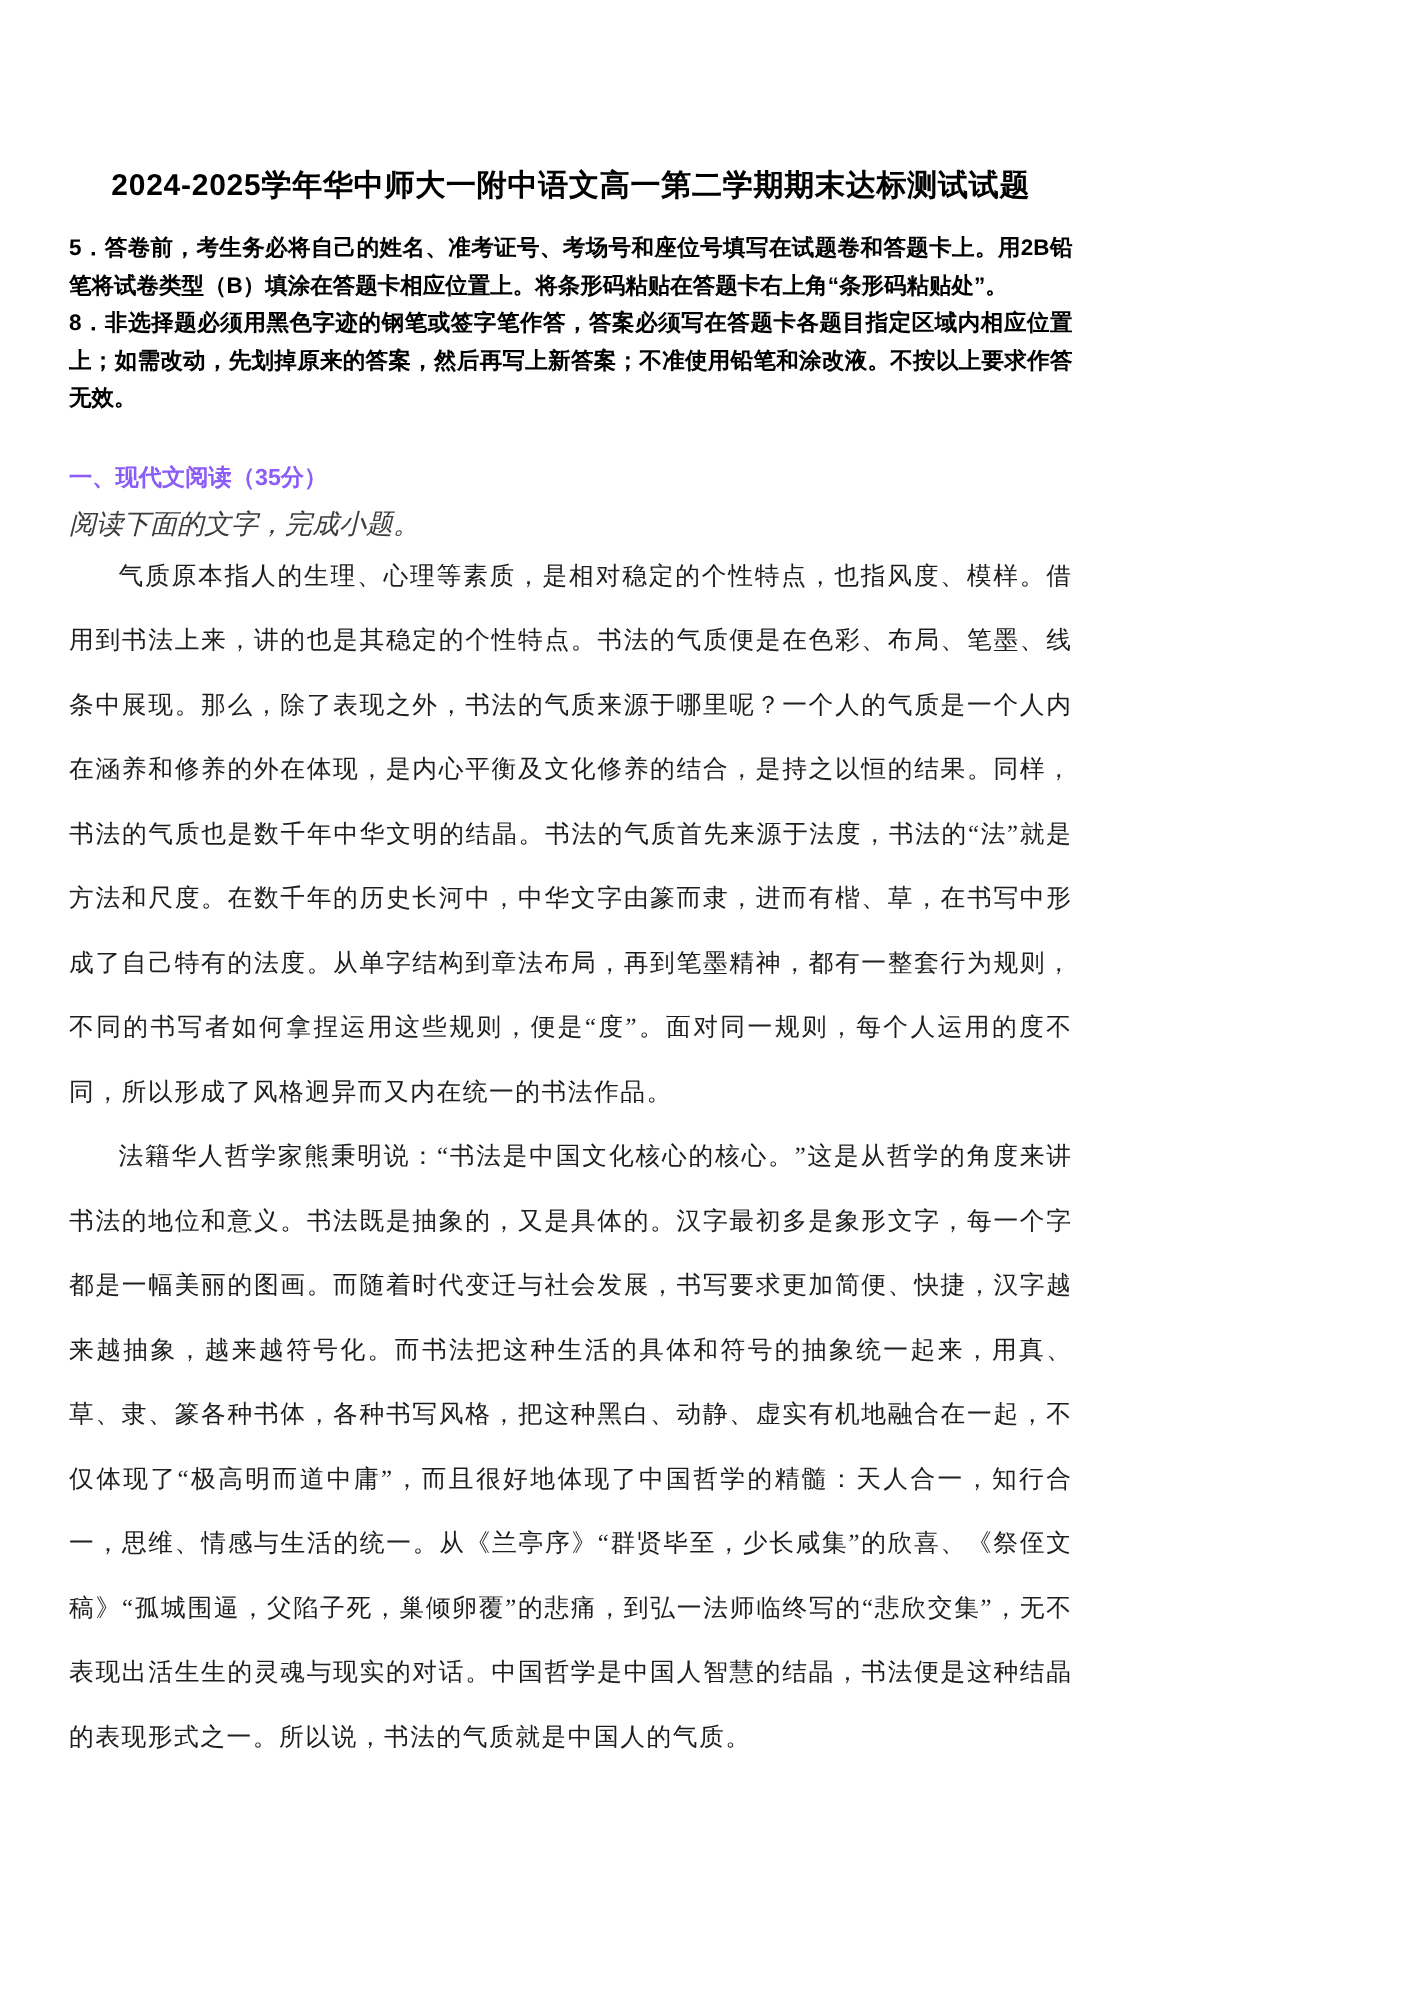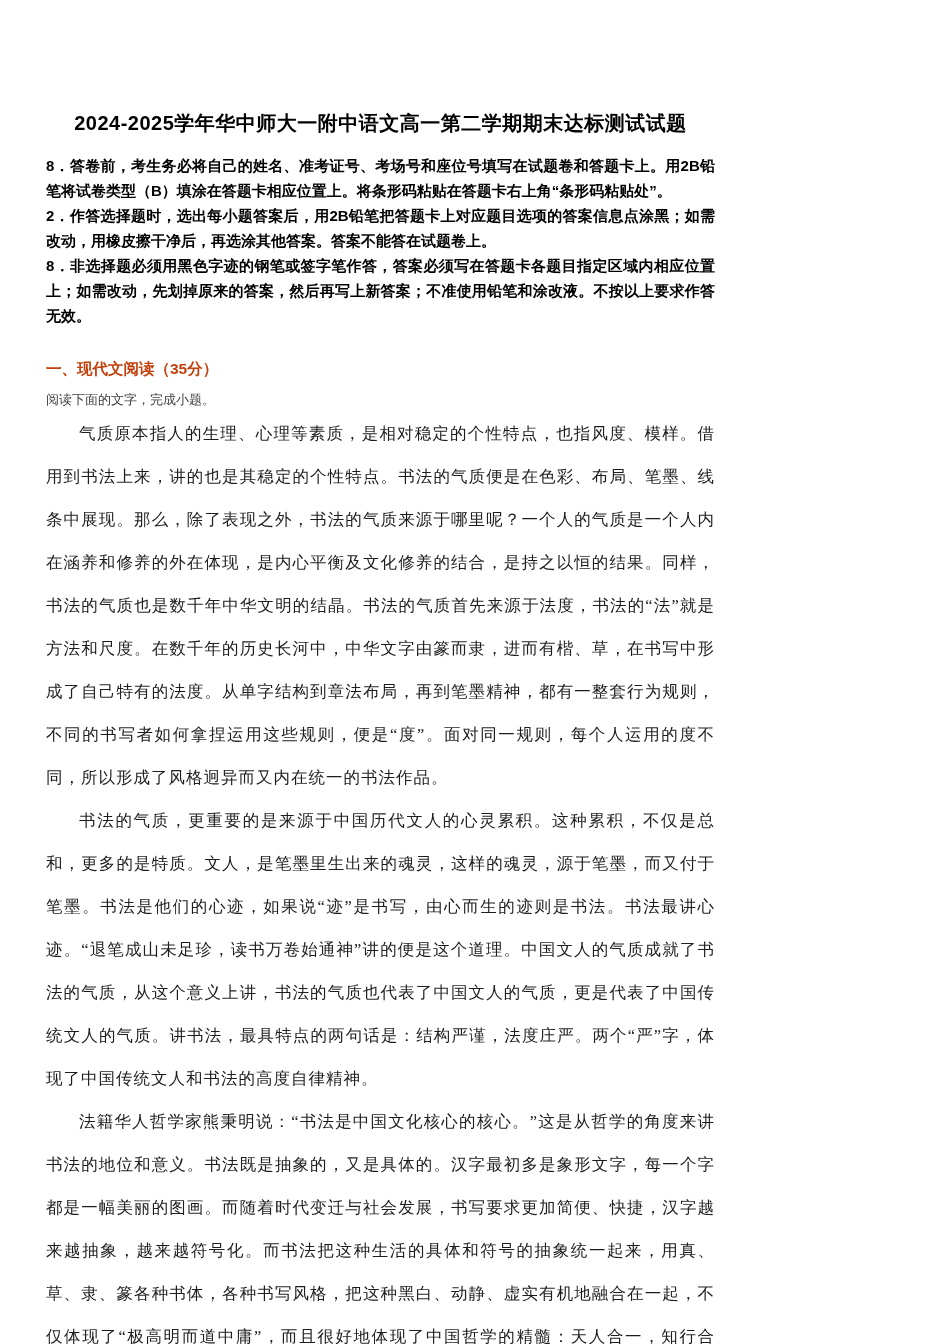--- a/index.html
+++ b/index.html
@@ -45,27 +45,28 @@
     text-align: justify;
     text-justify: inter-character;
   }
   
   .section-heading {
     margin: 28px 0 0 0;
     font-family: "Liberation Sans", sans-serif;
     font-weight: 700;
     font-size: 15.5px;
     line-height: 25px;
-    color: #c2410c;
+    color: #8b5cf6;
   }
   .intro {
     margin: 6px 0 0 0;
-    font-size: 13px;
+    font-size: 18px;
     line-height: 25px;
     color: #3c3c3c;
+    font-style: italic;
   }
   
   .essay {
     font-size: 16.5px;
     line-height: 43px;
     color: #1d1d1d;
     letter-spacing: 1px;
   }
   .essay-title {
     margin: 9px 0 0 0;
@@ -79,30 +80,28 @@
   }
 </style>
 </head>
 <body>
 
 <div class="page">
 
   <h1 class="doc-title">2024-2025学年华中师大一附中语文高一第二学期期末达标测试试题</h1>
 
   <div class="notice">
-    <p>8．答卷前，考生务必将自己的姓名、准考证号、考场号和座位号填写在试题卷和答题卡上。用2B铅笔将试卷类型（B）填涂在答题卡相应位置上。将条形码粘贴在答题卡右上角“条形码粘贴处”。</p>
-    <p>2．作答选择题时，选出每小题答案后，用2B铅笔把答题卡上对应题目选项的答案信息点涂黑；如需改动，用橡皮擦干净后，再选涂其他答案。答案不能答在试题卷上。</p>
+    <p>5．答卷前，考生务必将自己的姓名、准考证号、考场号和座位号填写在试题卷和答题卡上。用2B铅笔将试卷类型（B）填涂在答题卡相应位置上。将条形码粘贴在答题卡右上角“条形码粘贴处”。</p>
     <p>8．非选择题必须用黑色字迹的钢笔或签字笔作答，答案必须写在答题卡各题目指定区域内相应位置上；如需改动，先划掉原来的答案，然后再写上新答案；不准使用铅笔和涂改液。不按以上要求作答无效。</p>
   </div>
 
   <div>
     <p class="section-heading">一、现代文阅读（35分）</p>
     <p class="intro">阅读下面的文字，完成小题。</p>
 
     <div class="essay">
       <p class="bodyp">气质原本指人的生理、心理等素质，是相对稳定的个性特点，也指风度、模样。借用到书法上来，讲的也是其稳定的个性特点。书法的气质便是在色彩、布局、笔墨、线条中展现。那么，除了表现之外，书法的气质来源于哪里呢？一个人的气质是一个人内在涵养和修养的外在体现，是内心平衡及文化修养的结合，是持之以恒的结果。同样，书法的气质也是数千年中华文明的结晶。书法的气质首先来源于法度，书法的“法”就是方法和尺度。在数千年的历史长河中，中华文字由篆而隶，进而有楷、草，在书写中形成了自己特有的法度。从单字结构到章法布局，再到笔墨精神，都有一整套行为规则，不同的书写者如何拿捏运用这些规则，便是“度”。面对同一规则，每个人运用的度不同，所以形成了风格迥异而又内在统一的书法作品。</p>
-      <p class="bodyp">书法的气质，更重要的是来源于中国历代文人的心灵累积。这种累积，不仅是总和，更多的是特质。文人，是笔墨里生出来的魂灵，这样的魂灵，源于笔墨，而又付于笔墨。书法是他们的心迹，如果说“迹”是书写，由心而生的迹则是书法。书法最讲心迹。“退笔成山未足珍，读书万卷始通神”讲的便是这个道理。中国文人的气质成就了书法的气质，从这个意义上讲，书法的气质也代表了中国文人的气质，更是代表了中国传统文人的气质。讲书法，最具特点的两句话是：结构严谨，法度庄严。两个“严”字，体现了中国传统文人和书法的高度自律精神。</p>
       <p class="bodyp">法籍华人哲学家熊秉明说：“书法是中国文化核心的核心。”这是从哲学的角度来讲书法的地位和意义。书法既是抽象的，又是具体的。汉字最初多是象形文字，每一个字都是一幅美丽的图画。而随着时代变迁与社会发展，书写要求更加简便、快捷，汉字越来越抽象，越来越符号化。而书法把这种生活的具体和符号的抽象统一起来，用真、草、隶、篆各种书体，各种书写风格，把这种黑白、动静、虚实有机地融合在一起，不仅体现了“极高明而道中庸”，而且很好地体现了中国哲学的精髓：天人合一，知行合一，思维、情感与生活的统一。从《兰亭序》“群贤毕至，少长咸集”的欣喜、《祭侄文稿》“孤城围逼，父陷子死，巢倾卵覆”的悲痛，到弘一法师临终写的“悲欣交集”，无不表现出活生生的灵魂与现实的对话。中国哲学是中国人智慧的结晶，书法便是这种结晶的表现形式之一。所以说，书法的气质就是中国人的气质。</p>
 
     </div>
   </div>
 
 </div>
 
 </body></html>

